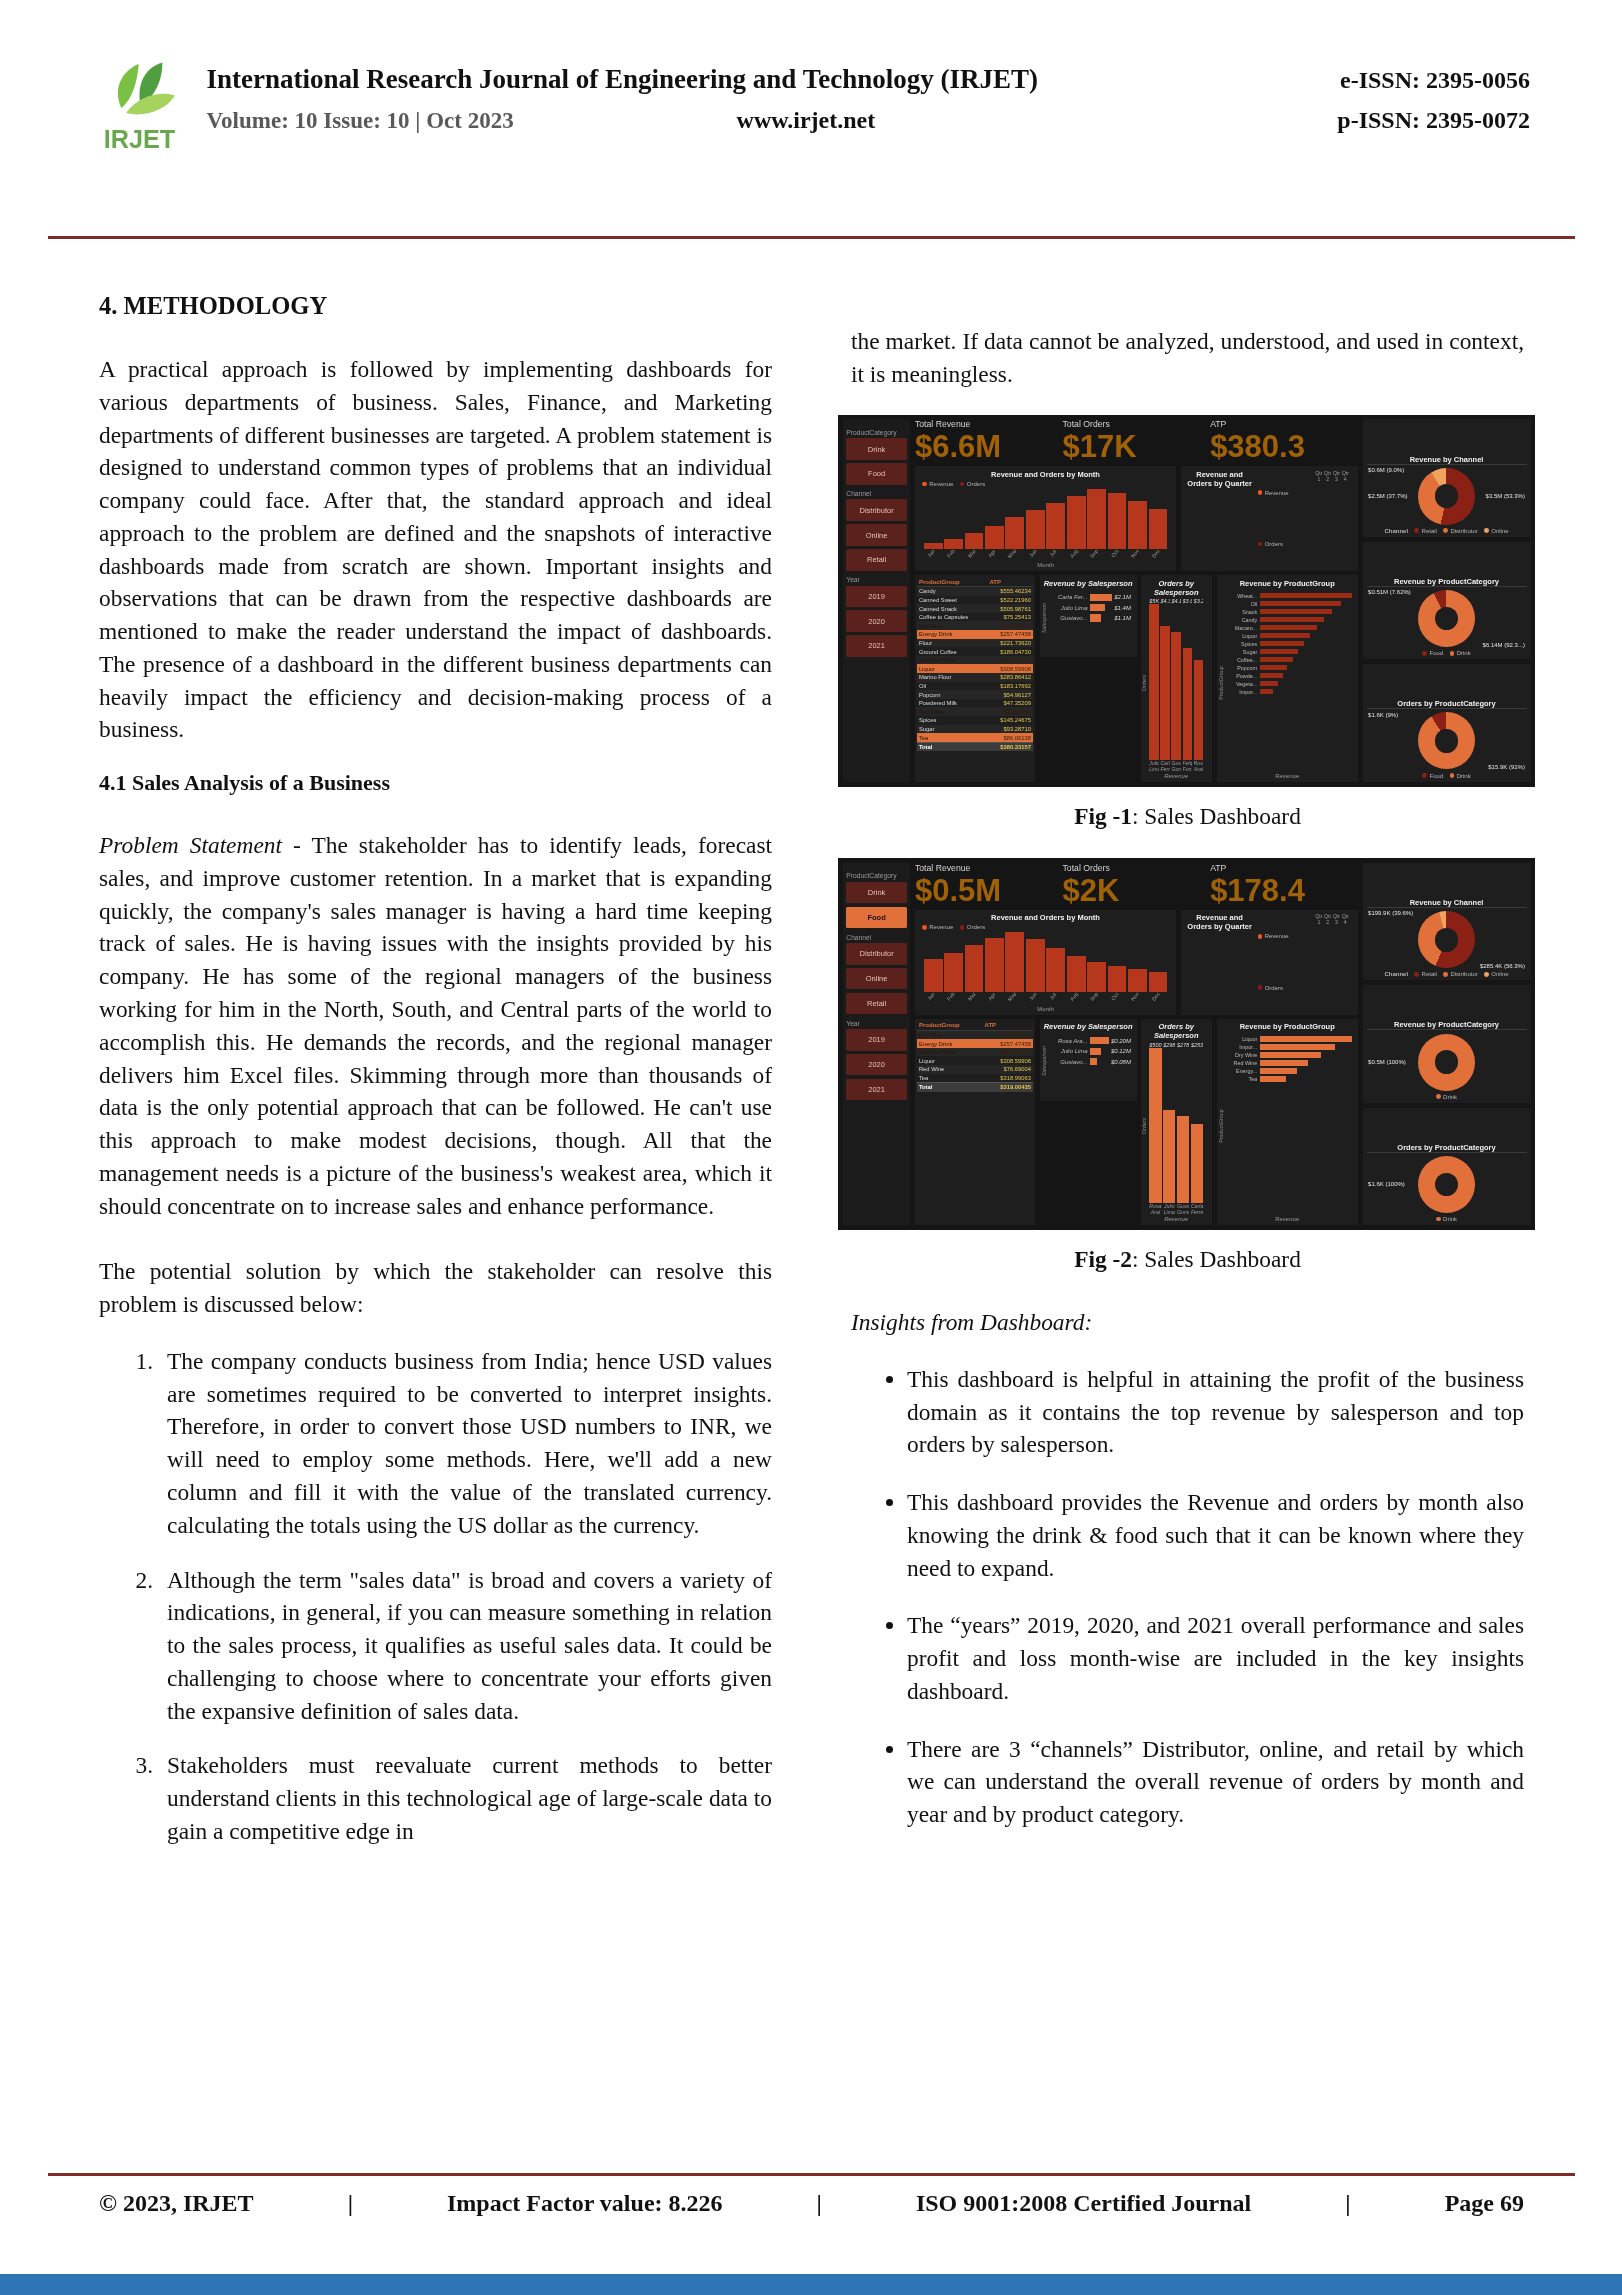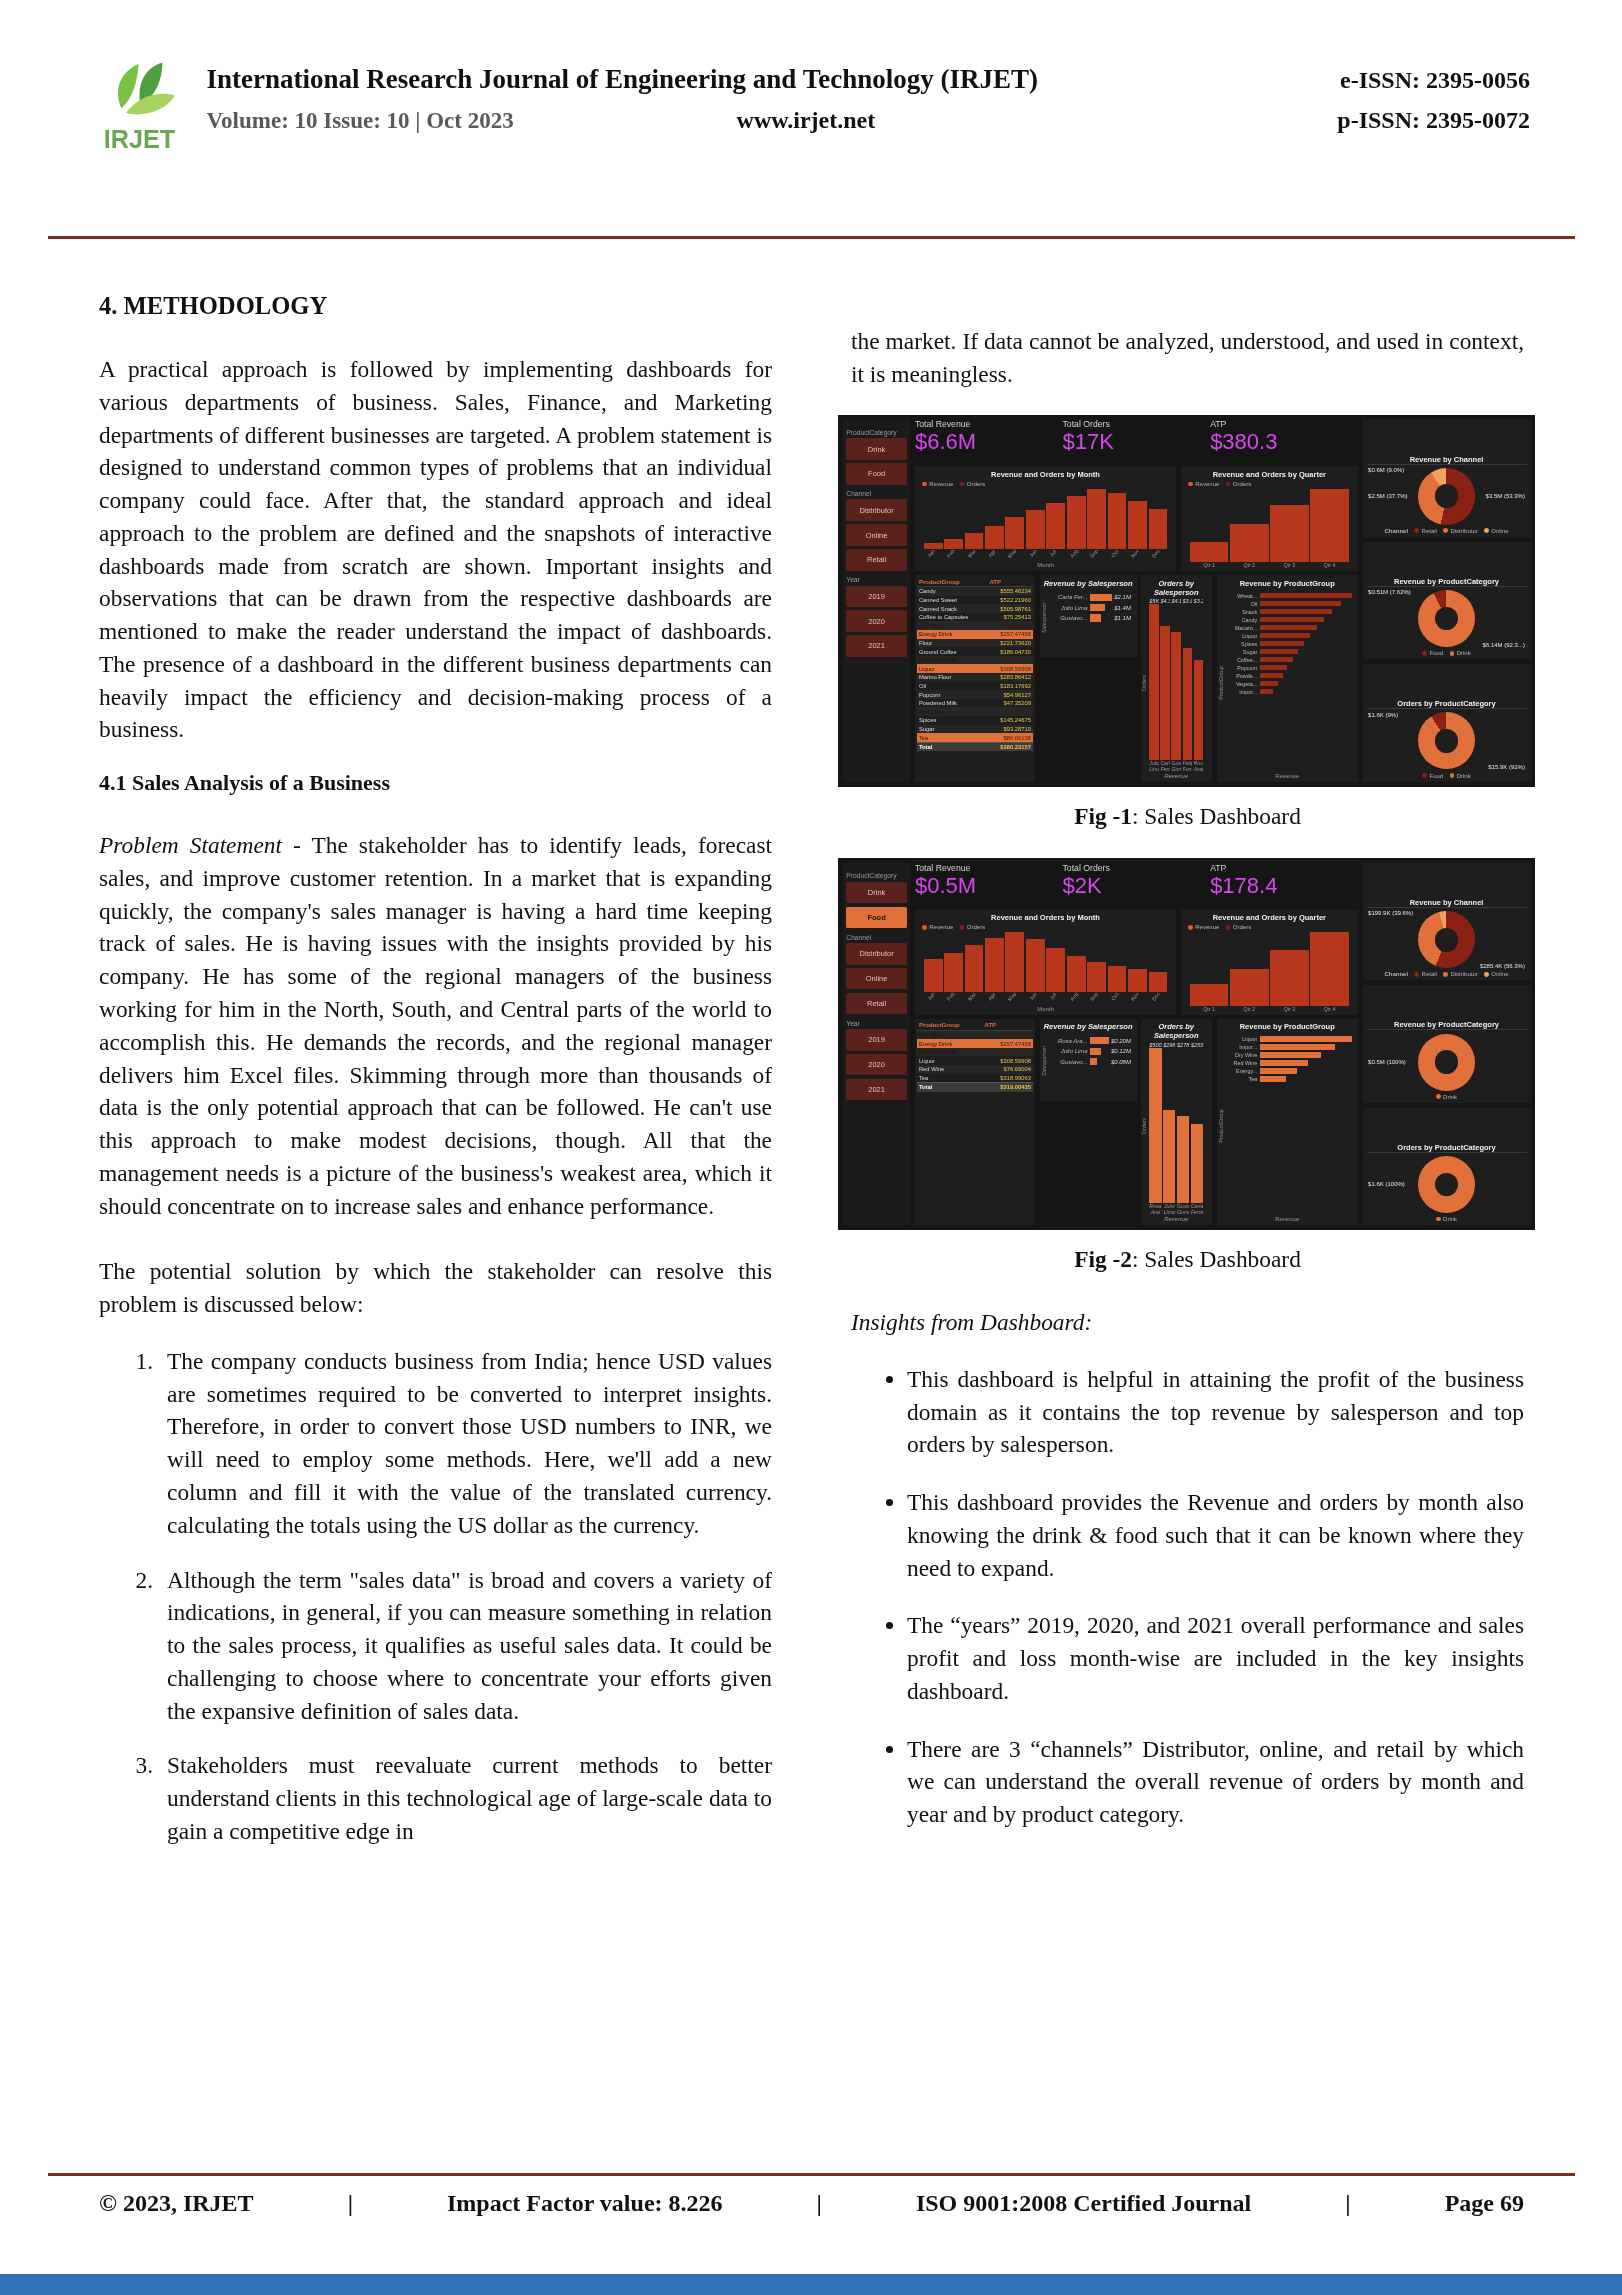--- a/index.html
+++ b/index.html
@@ -40,26 +40,26 @@
   .dash { width:697px; height:372px; margin-left:-12.7px; background:#151515; display:flex; padding:4.8px; gap:4.8px; font-family:"Liberation Sans", sans-serif; color:#ddd; }
   .side { width:67px; flex:0 0 67px; background:#1b1b1b; padding:4px 3.2px; display:flex; flex-direction:column; }
   .side-label { font-size:6.7px; color:#9a9a9a; margin:5.5px 0 2.4px; }
   .side-group { display:flex; flex-direction:column; gap:3.2px; }
   .side-btn { background:#5b211d; color:#e5c4b4; font-size:7.5px; text-align:center; padding:6.3px 1.6px; border-radius:1.6px; }
   .side-btn.active { background:#e2703a; color:#26120a; font-weight:bold; }
   .main { flex:1; min-width:0; display:flex; flex-direction:column; gap:4px; }
   .kpis { display:flex; height:43px; }
   .kpi { flex:1; text-align:left; }
   .kpi-label { font-size:8.7px; color:#d5d5d5; }
-  .kpi-value { font-size:22px; font-weight:normal; color:#d946ef; }
+  .kpi-value { font-size:31px; font-weight:bold; color:#a16207; }
   .panel { background:#1e1e1e; padding:3.2px 4px; position:relative; min-width:0; }
   .ptitle { font-size:7.5px; font-weight:bold; color:#f2f2f2; text-align:center; margin-bottom:1.6px; }
   .chartrow { display:flex; gap:4.8px; height:105px; }
   .month-panel { flex:1.5; display:flex; flex-direction:column; }
-  .quarter-panel { flex:1; display:flex; flex-direction:column; }
+  .quarter-panel { flex:1; display:flex; flex-direction:row; }
   .vbars { display:flex; align-items:flex-end; gap:1.6px; flex:1; min-height:0; padding:0 4.8px; }
   .vbar { flex:1; background:#b7371c; }
   .orange .vbar { background:#e2703a; }
   .xlabs { display:flex; gap:1.6px; padding:0 4.8px; }
   .xlab { flex:1; font-size:5.2px; color:#9a9a9a; text-align:center; overflow:hidden; }
   .xlabs.rot { height:12.7px; }
   .xlabs.rot .xlab { transform:rotate(-52deg); white-space:nowrap; }
   .xlabs.vals .xlab { font-size:5.5px; color:#ddd; }
   .axis-label { font-size:6px; color:#9a9a9a; text-align:center; margin-top:0.8px; }
   .legend-row { display:flex; gap:6.3px; align-items:center; font-size:6px; color:#b5b5b5; margin:0.8px 0 1.6px 3.2px; flex-wrap:wrap; }

